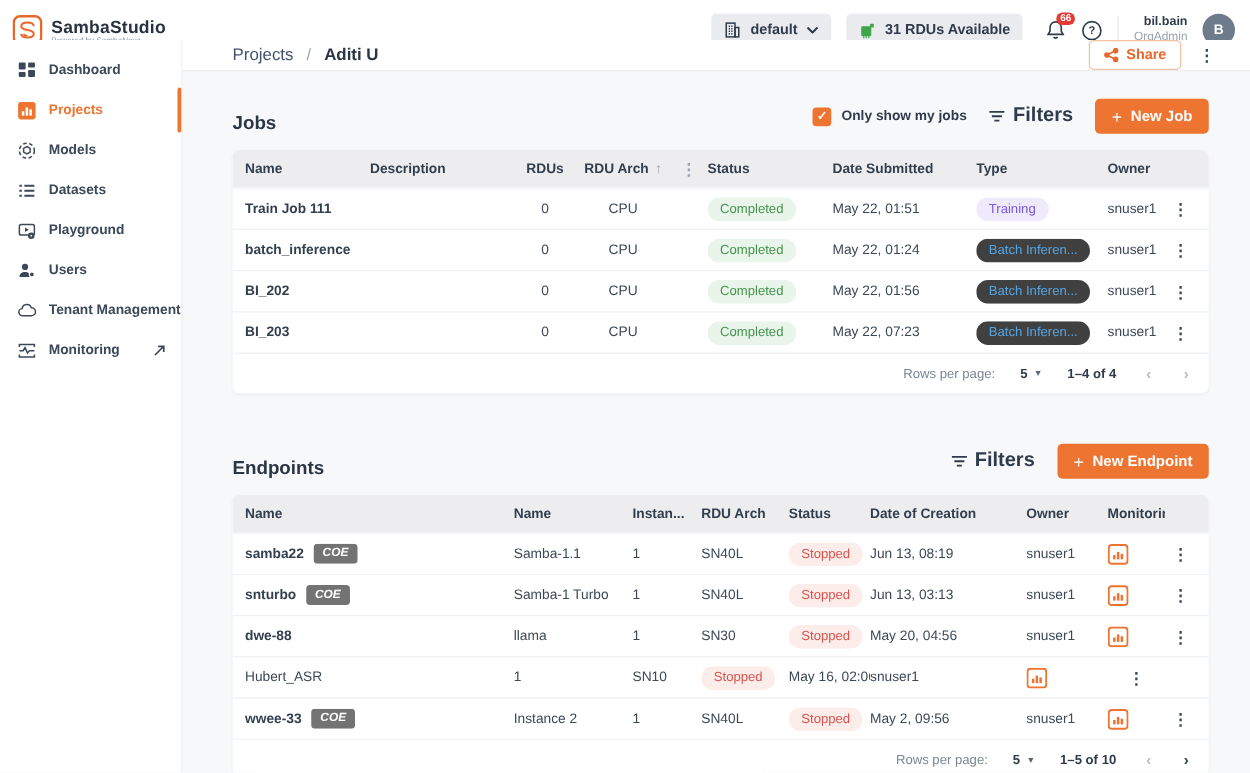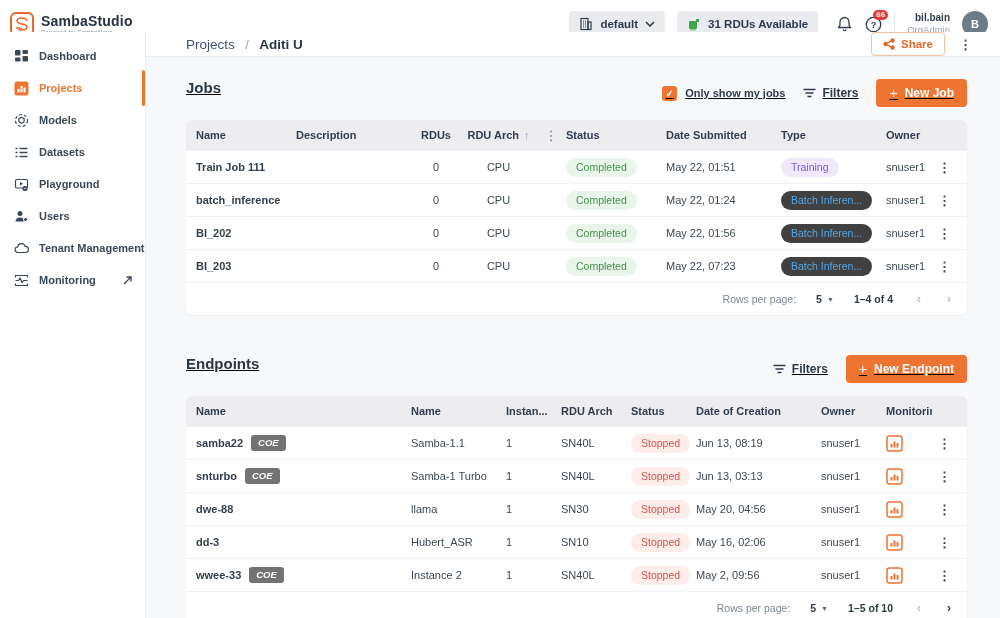--- a/index.html
+++ b/index.html
@@ -5,21 +5,21 @@
   * { margin:0; padding:0; box-sizing:border-box; }
   html,body { width:1000px; height:618px; font-family:"Liberation Sans", sans-serif; background:#f7f8f9; overflow:hidden; }
   .topbar { height:32px; background:#fff; display:flex; align-items:center; padding:16px 12px 0 10px; }
   .logo-wrap { display:flex; align-items:center; gap:7px; }
   .logo-text .t1 { font-size:14px; font-weight:700; color:#26323f; letter-spacing:.2px; }
   .logo-text .t2 { font-size:6.5px; color:#8a94a2; margin-top:0px; }
   .topbar-right { margin-left:auto; display:flex; align-items:center; gap:12px; }
   .chip { height:26px; background:#e9ebee; border-radius:4px; display:flex; align-items:center; gap:7px; padding:0 10px; cursor:pointer; }
   .chip-label { font-size:11.5px; font-weight:700; color:#2f3b4c; }
   .bell-wrap { position:relative; margin-left:6px; cursor:pointer; }
-  .bell-badge { position:absolute; top:-5px; left:9px; background:#e53935; color:#fff; font-size:8px; font-weight:700; border-radius:7px; padding:1px 3px; line-height:1;margin-left:28px; }
+  .bell-badge { position:absolute; top:-5px; left:9px; background:#e53935; color:#fff; font-size:8px; font-weight:700; border-radius:7px; padding:1px 3px; line-height:1; }
   .help { cursor:pointer; display:flex; }
   .vdiv { width:1px; height:22px; background:#e4e7eb; }
   .user-block { text-align:right; line-height:1.25; cursor:pointer; }
   .user-name { font-size:10px; font-weight:700; color:#2f3b4c; }
   .user-role { font-size:9.5px; color:#98a1ad; }
   .avatar { width:26px; height:26px; border-radius:50%; background:#6e7b8d; color:#fff; font-size:11px; font-weight:700; display:flex; align-items:center; justify-content:center; cursor:pointer; }
   .shell { display:flex; height:586px; }
   .sidebar { width:146px; background:#fff; border-right:1px solid #eceef1; padding-top:8px; flex-shrink:0; }
   .side-item { position:relative; height:32px; display:flex; align-items:center; gap:10px; padding-left:14px; cursor:pointer; }
   .side-item .lbl { font-size:11px; font-weight:600; color:#3c4858; white-space:nowrap; }
@@ -29,28 +29,28 @@
   .main { flex:1; display:flex; flex-direction:column; }
   .crumb-bar { height:31px; background:#fff; border-bottom:1px solid #ebedf0; display:flex; align-items:center; padding:0 28px 0 40px; }
   .crumb a { font-size:13.5px; color:#42526e; text-decoration:none; cursor:pointer; }
   .crumb .sep { font-size:13px; color:#9aa3b0; margin:0 6px; }
   .crumb .cur { font-size:13.5px; font-weight:700; color:#2a3545; }
   .crumb-actions { margin-left:auto; display:flex; align-items:center; gap:14px; }
   .share-btn { height:24px; display:flex; align-items:center; gap:6px; padding:0 11px; border:1px solid #f3c1a1; border-radius:4px; background:#fff; color:#e8682c; font-size:11.5px; font-weight:600; cursor:pointer; }
   .kebab { color:#3c4858; font-size:13px; font-weight:700; cursor:pointer; line-height:1; }
   .kebab.grey { color:#9aa3b0; }
   .content { padding:22px 33px 0 40px; }
-  .sec-head { display:flex; align-items:flex-start; justify-content:space-between; height:28px;text-decoration:underline; }
+  .sec-head { display:flex; align-items:flex-end; justify-content:space-between; height:28px; }
   .sec-title { font-size:15px; font-weight:700; color:#2a3545; }
   .sec-controls { display:flex; align-items:center; gap:18px; }
   .chk-group { display:flex; align-items:center; gap:8px; cursor:pointer; }
   .chk { width:15px; height:15px; background:#ed7431; border-radius:3px; color:#fff; font-size:10px; font-weight:700; display:flex; align-items:center; justify-content:center; }
   .chk-label { font-size:11px; font-weight:600; color:#2f3b4c; }
   .filters { display:flex; align-items:center; gap:6px; cursor:pointer; }
-  .filters span { font-size:12px; font-weight:700; color:#2f3b4c; }
+  .filters span { font-size:16px; font-weight:700; color:#2f3b4c; }
   .new-btn { height:28px; background:#ed7431; border:none; border-radius:4px; color:#fff; font-size:12px; font-weight:600; padding:0 13px; display:flex; align-items:center; gap:7px; cursor:pointer; font-family:"Liberation Sans",sans-serif; }
   .new-btn .plus { font-size:14px; font-weight:400; }
   .card { background:#fff; border-radius:6px; box-shadow:0 1px 2px rgba(16,24,40,.06); margin-top:13px; overflow:hidden; }
   .trow { display:grid; align-items:center; padding:0 10px; }
   .grid-jobs { grid-template-columns:100px 115px 50px 75px 30px 100px 115px 105px 46px 25px; }
   .grid-eps  { grid-template-columns:215px 95px 55px 70px 65px 125px 65px 46px 25px; }
   .thead { height:30px; background:#ededf0; }
   .thead .cell { font-size:11px; font-weight:700; color:#323e4e; }
   .tbody-row { height:33px; border-top:1px solid #f0f1f4; }
   .cell { font-size:11px; color:#3d4856; display:flex; align-items:center; overflow:hidden; white-space:nowrap; }
@@ -497,23 +497,20 @@
                     <rect x="10.5" y="8" width="2" height="4.5" fill="#ed7431"></rect>
                   </svg>
                 </span>
               </div>
             <div class="cell center">
                 <span class="kebab">⋮</span>
               </div>
           </div>
 
           <div class="trow grid-eps tbody-row">
-            <div class="cell name">
-                <span>dd-3</span>
-              </div>
             <div class="cell">Hubert_ASR</div>
             <div class="cell">1</div>
             <div class="cell">SN10</div>
             <div class="cell">
                 <span class="pill pill-stopped">Stopped</span>
               </div>
             <div class="cell">May 16, 02:06</div>
             <div class="cell">snuser1</div>
             <div class="cell">
                 <span class="mon-icon">

